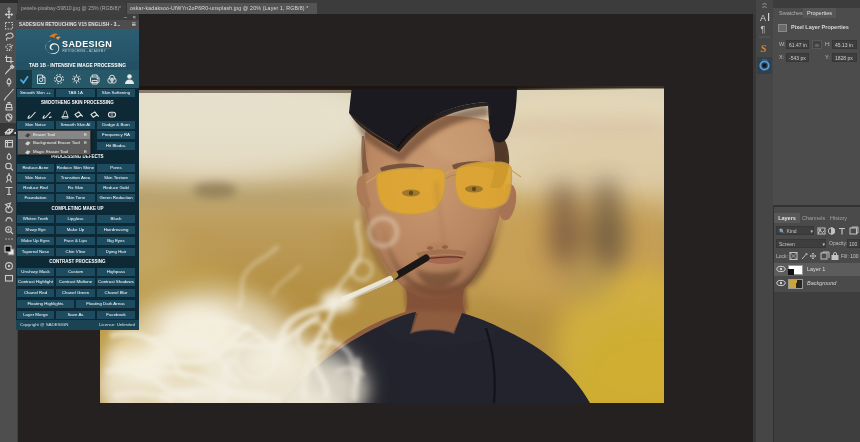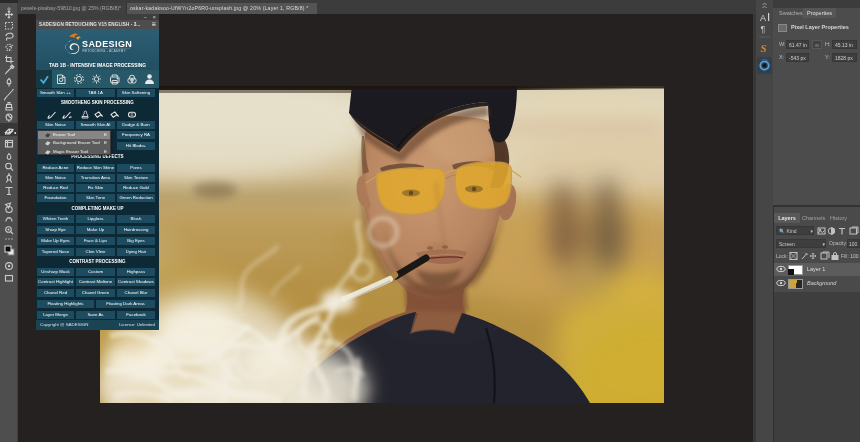--- a/index.html
+++ b/index.html
@@ -11,21 +11,21 @@
 #tab2{left:109px;color:#dadada;background:#545454;letter-spacing:.18px;padding-right:8px}
 #toolbar{left:0;top:3px;width:18px;height:439px;background:#4e4e4e;border-right:1px solid #404040}
 #canvas{left:19px;top:14px;width:734px;height:428px;background:#242120}
 #rgutter{left:753px;top:14px;width:3px;height:428px;background:#383838}
 #iconcol{left:756px;top:0;width:17px;height:442px;background:#464646}
 #rpanel{left:773px;top:0;width:87px;height:442px;background:#4c4c4c}
 .ptab{top:8px;height:10px;font-size:5.5px;line-height:10px;padding:0 4px;color:#b2b2b2}
 .inp{position:absolute;background:#3e3e3e;border:1px solid #373737;color:#cfcfcf;font-size:5px;line-height:7px;height:9px;padding:1px 0 0 2px}
 .lbl{position:absolute;font-size:5.5px;color:#bdbdbd}
 
-#sd{left:36px;top:14px;width:123px;height:316px}
+#sd{left:16px;top:14px;width:123px;height:316px}
 #sdmini{left:0;top:0;width:123px;height:6px;background:#3e3e3e}
 #sdtitle{left:0;top:6px;width:123px;height:9px;background:#4d4d4d;color:#e4e4e4;font-size:4.6px;font-weight:bold;line-height:9px;padding-left:3px;letter-spacing:.1px}
 #sdhead{left:0;top:15px;width:123px;height:33px;background:linear-gradient(#2c5e73,#245266)}
 #sdtab{left:0;top:48px;width:123px;height:8px;background:#235062;color:#fff;font-size:4.8px;font-weight:bold;text-align:center;line-height:8px}
 #sdicons{left:0;top:56px;width:123px;height:18px;background:#275868}
 #sdbody{left:0;top:74px;width:123px;height:232px;background:#0e2936}
 #sdfoot{left:0;top:306px;width:123px;height:10px;background:#1a4354;color:#d5e2e8;font-size:4.4px;line-height:10px}
 .b{position:absolute;background:#1d4b5f;color:#fff;font-size:4.4px;text-align:center;height:8px;line-height:8px;white-space:nowrap;overflow:hidden}
 .h{position:absolute;width:123px;color:#fff;font-size:4.5px;font-weight:bold;text-align:center;height:6px;line-height:6px}
 .c1{left:1px;width:37px}.c2{left:40px;width:39px}.c3{left:81px;width:38px}

